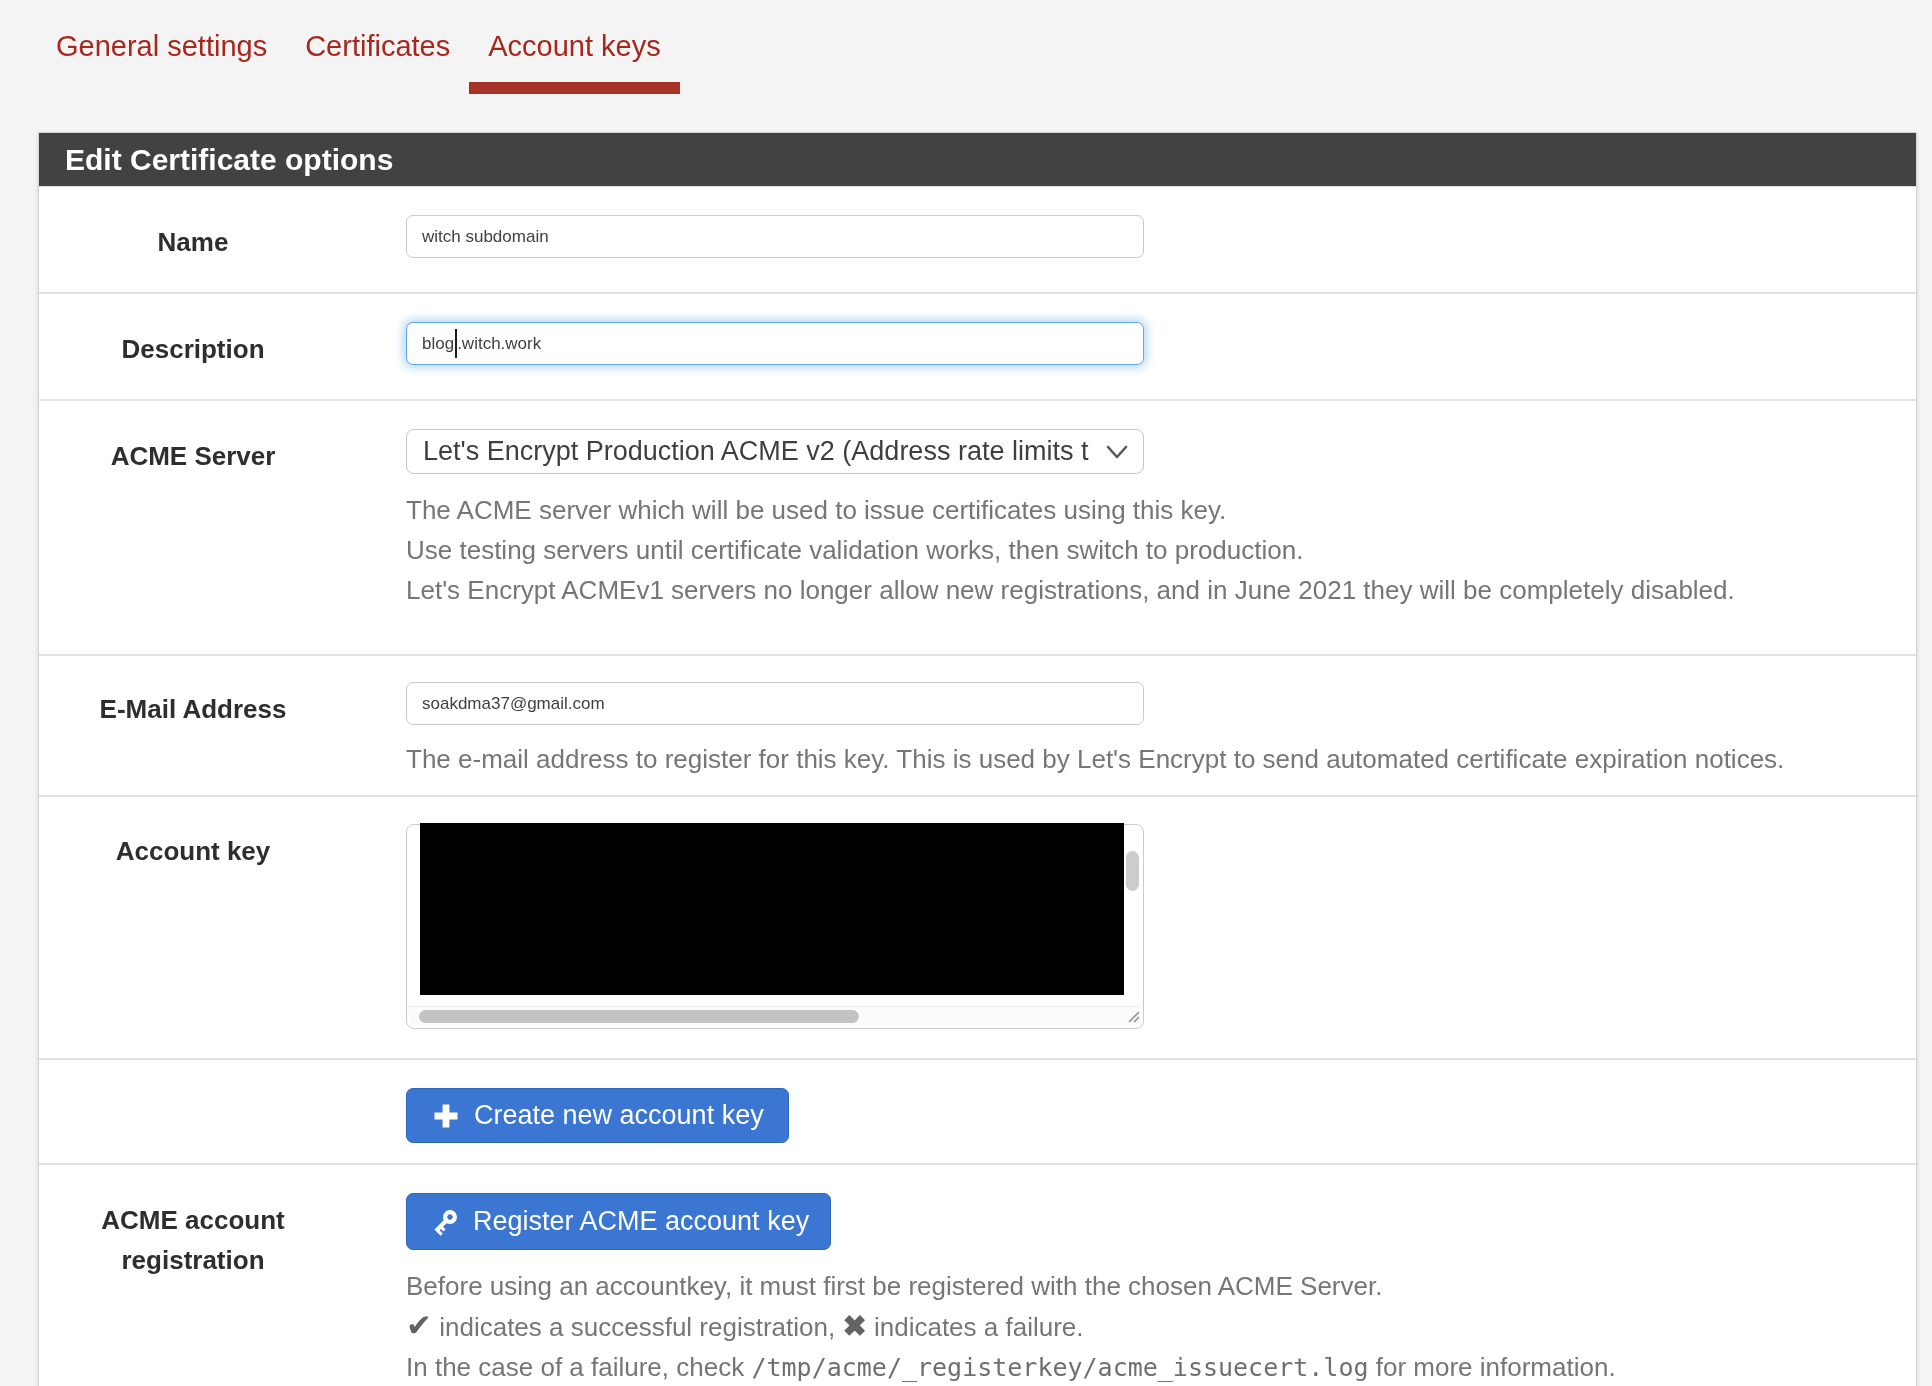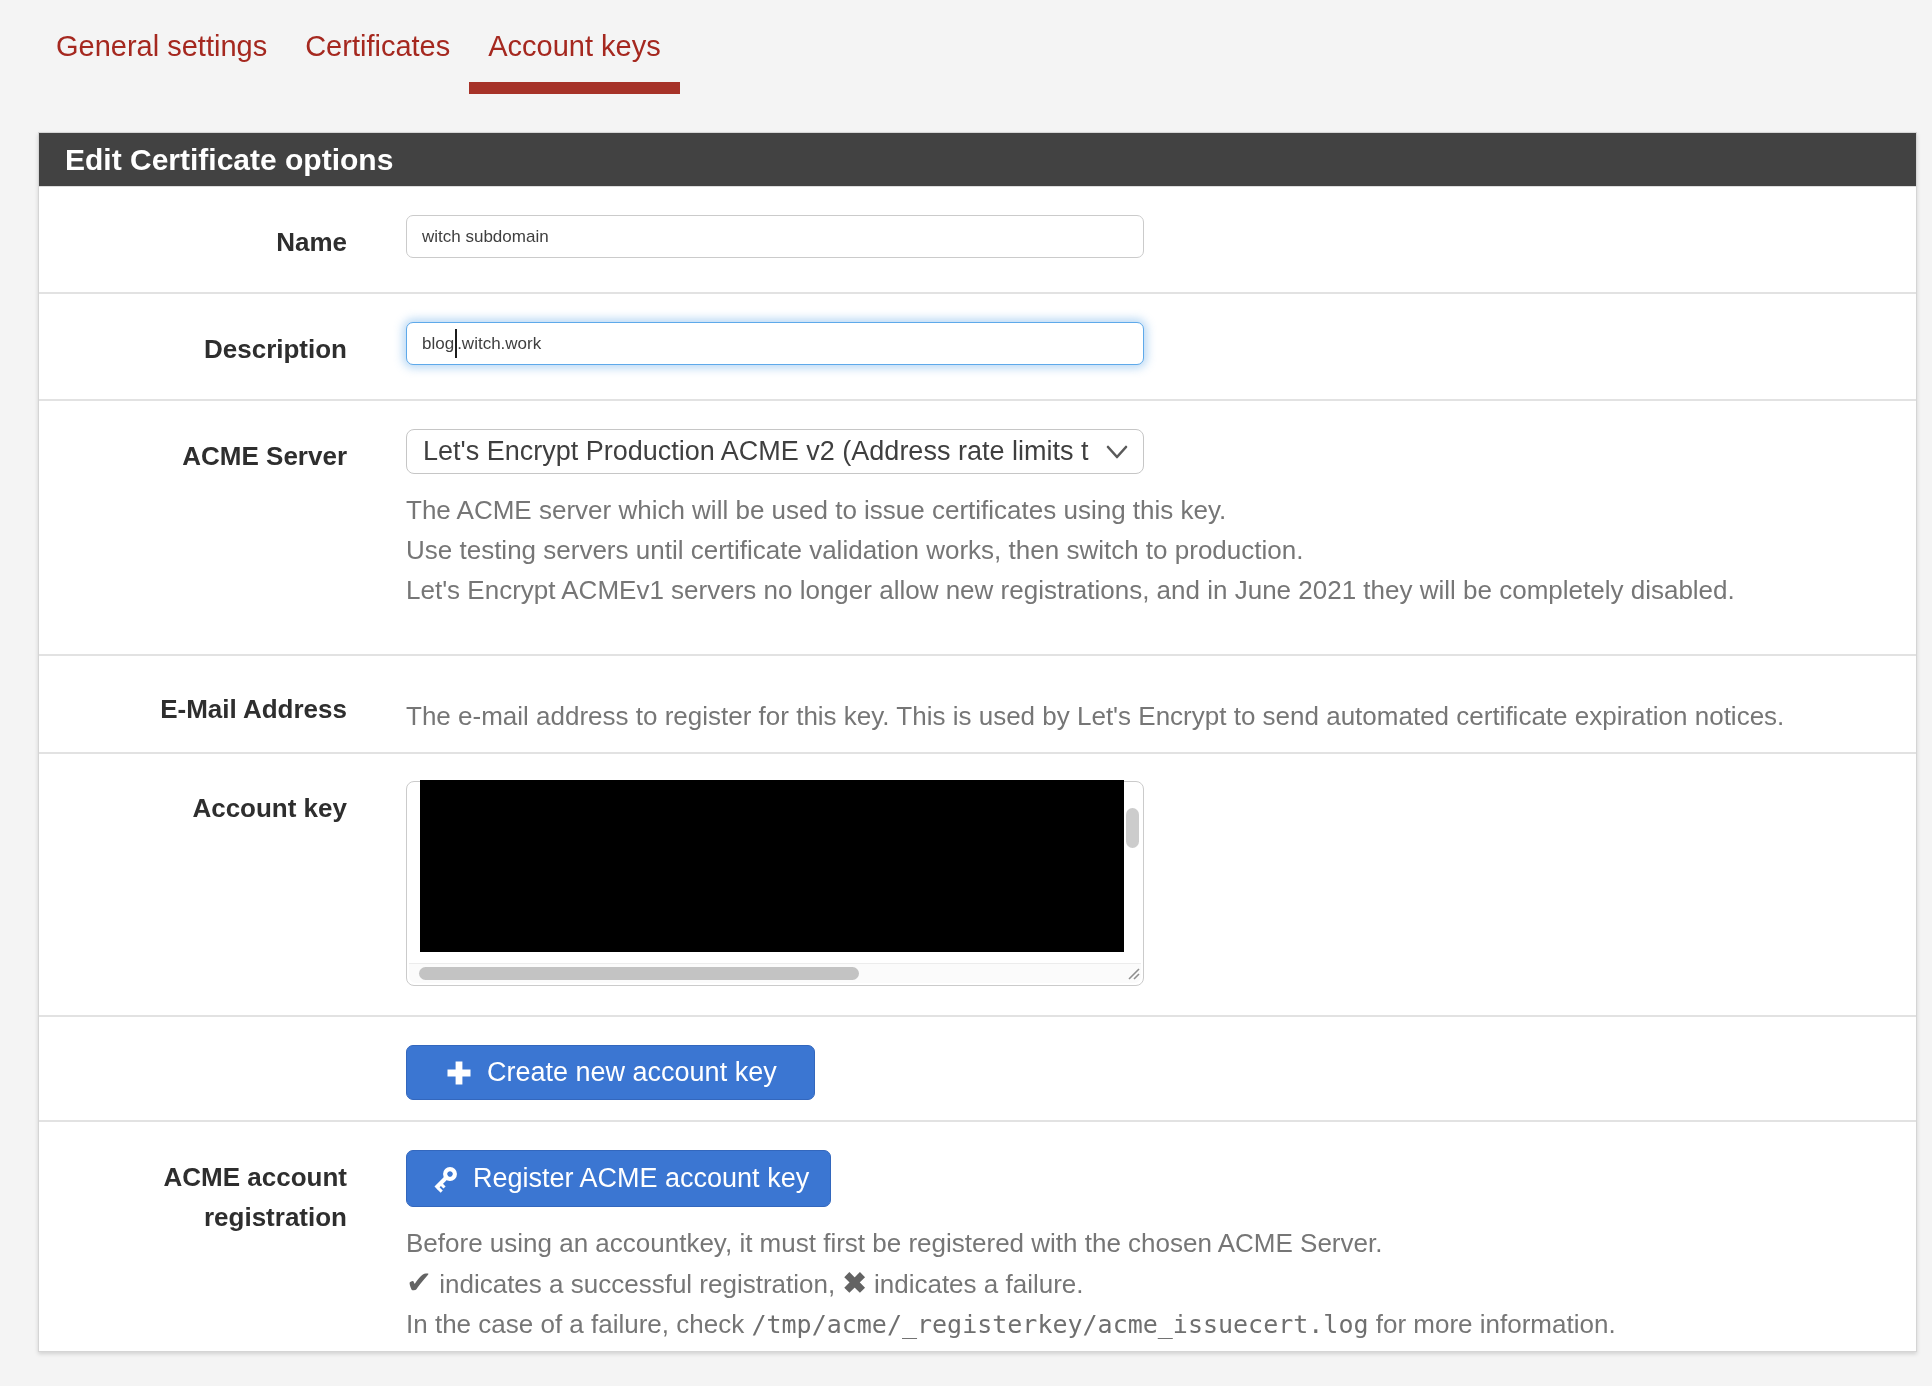--- a/index.html
+++ b/index.html
@@ -25,21 +25,21 @@
     box-shadow:0 2px 4px rgba(0,0,0,.14);
   }
   .panel-head {
     background:#424242; color:#fff; font-weight:700; font-size:30px;
     height:54px; line-height:54px; padding-left:26px;
     border-bottom:1px solid #dcdcdc;
   }
   .row { display:flex; align-items:flex-start; }
   .row + .row { border-top:2px solid #e2e2e2; }
   .label {
-    flex:none; width:308px; text-align:right;
+    flex:none; width:308px; text-align:center;
     font-weight:700; font-size:26px; color:#2e2e2e; line-height:40px;
     padding-top:7px;
   }
   .content { margin-left:59px; flex:1; min-width:0; }
   .r-name         { padding:28px 30px 30px 0; }
   .r-description  { padding:28px 30px 30px 0; }
   .r-acme         { padding:28px 30px 44px 0; }
   .r-email        { padding:26px 30px 16px 0; }
   .r-accountkey   { padding:27px 30px 29px 0; }
   .r-create       { padding:28px 30px 20px 0; }
@@ -97,21 +97,21 @@
     background:#c3c3c3; border-radius:7px;
   }
   .resize { position:absolute; right:2px; bottom:4px; }
   
   .btn {
     display:inline-flex; align-items:center;
     background:#3b76d2; border:1px solid #3367bd; border-radius:7px;
     color:#fff; font-size:27px; cursor:pointer;
     font-family:"Liberation Sans", sans-serif;
   }
-  .btn-create { height:55px; padding:0 37px; gap:13px; }
+  .btn-create { height:55px; padding:0 24px; gap:13px; }
   .btn-register { height:57px; padding:0 21px; gap:11px; }
   .btn .blabel { white-space:nowrap; }
 </style>
 </head>
 <body>
 
 <div>
 
   <nav class="tabs">
     <span class="tab">General settings</span>
@@ -154,20 +154,21 @@
           <div>The ACME server which will be used to issue certificates using this key.</div>
           <div>Use testing servers until certificate validation works, then switch to production.</div>
           <div>Let's Encrypt ACMEv1 servers no longer allow new registrations, and in June 2021 they will be completely disabled.</div>
         </div>
       </div>
     </div>
 
     <div class="row r-email">
       <div class="label">E-Mail Address</div>
       <div class="content">
+        <input class="text-input" value="soakdma37@gmail.com" style="">
         <div class="help" style="margin-top:14px;">The e-mail address to register for this key. This is used by Let's Encrypt to send automated certificate expiration notices.</div>
       </div>
     </div>
 
     <div class="row r-accountkey">
       <div class="label">Account key</div>
       <div class="content">
         <div class="textarea">
           <div class="redacted"></div>
           <div class="vthumb"></div>

